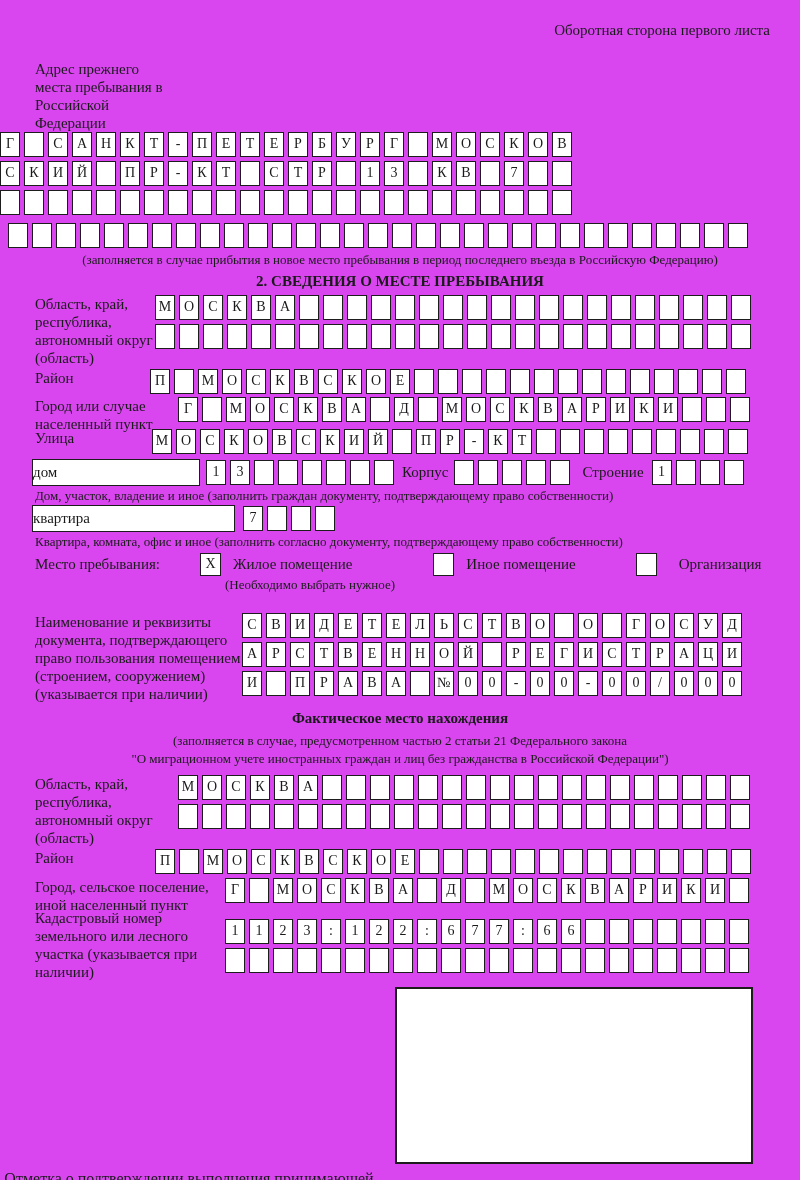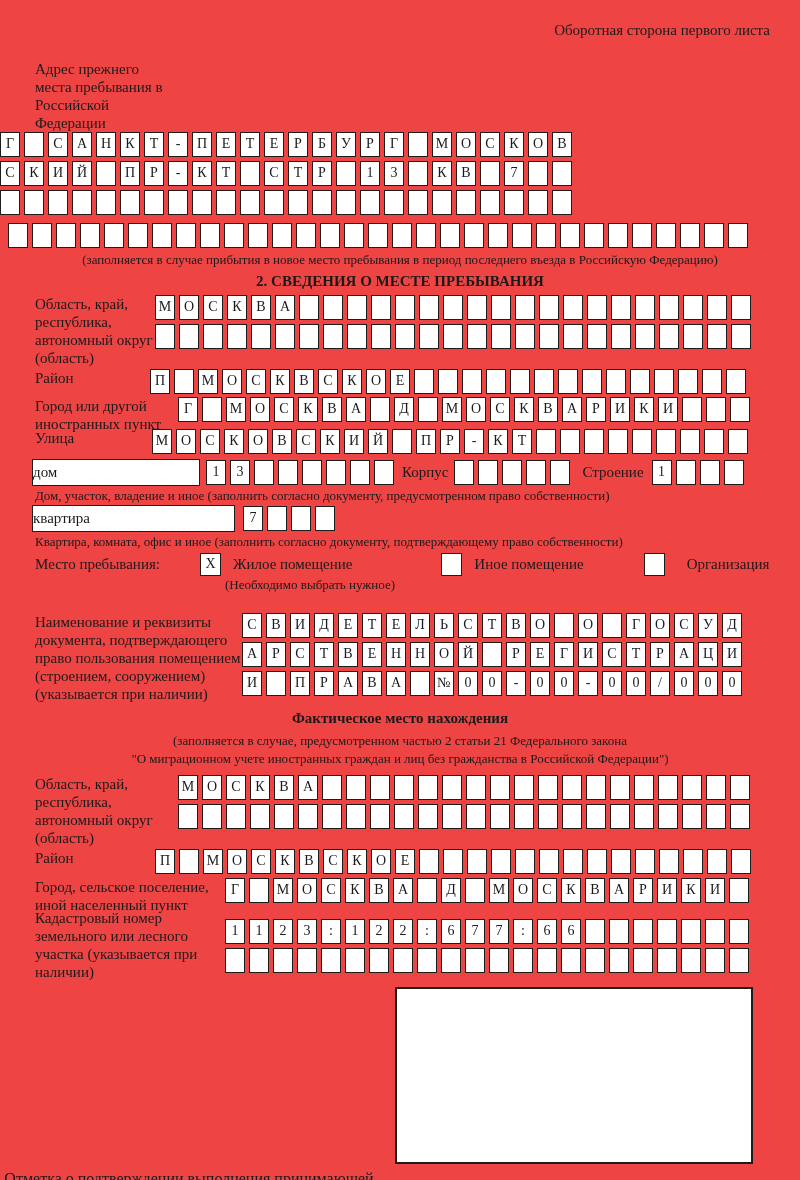--- a/index.html
+++ b/index.html
@@ -1,20 +1,20 @@
 <!DOCTYPE html>
 <html><head>
 <meta charset="utf-8">
 <style>
   html,body{margin:0;padding:0;background:#ffffff;}
   .page{
     position:relative;
     width:800px;height:1180px;
     margin:0 auto;
-    background:#ef4444;
+    background:#d946ef;
     color:#1a1a1a;
     font-family:"Liberation Serif","DejaVu Serif",serif;
     overflow:hidden;
     box-sizing:border-box;
     padding-top:22px;
   }
   .header-note{
     text-align:right;
     padding-right:30px;
     font-size:15px;
@@ -307,21 +307,21 @@
         <span class="cell"></span>
         <span class="cell"></span>
         <span class="cell"></span>
         <span class="cell"></span>
         <span class="cell"></span>
         <span class="cell"></span>
       </div>
   </div>
 
   <div class="frow fixh" style="margin-top:3px;">
-    <div class="lbl" style="width:178px;">Город или другой иностранных пункт</div>
+    <div class="lbl" style="width:178px;">Город или случае населенный пункт</div>
     <div class="cellrow">
         <span class="cell">Г</span>
         <span class="cell"></span>
         <span class="cell">М</span>
         <span class="cell">О</span>
         <span class="cell">С</span>
         <span class="cell">К</span>
         <span class="cell">В</span>
         <span class="cell">А</span>
         <span class="cell"></span>
@@ -395,40 +395,40 @@
         <span class="cell"></span>
       </div>
     <span class="inline-lbl" style="margin-left:8px;margin-right:8px;">Строение</span>
     <div class="cellrow">
         <span class="cell">1</span>
         <span class="cell"></span>
         <span class="cell"></span>
         <span class="cell"></span>
       </div>
   </div>
-  <div class="caption left" style="margin-top:2px;">Дом, участок, владение и иное (заполнить согласно документу, предусмотренном право собственности)</div>
+  <div class="caption left" style="margin-top:2px;">Дом, участок, владение и иное (заполнить граждан документу, подтверждающему право собственности)</div>
 
   <div class="frow" style="margin-top:1px;margin-left:32px;align-items:center;">
     <div class="typebox" style="width:203px;margin-right:8px;">квартира</div>
     <div class="cellrow">
         <span class="cell">7</span>
         <span class="cell"></span>
         <span class="cell"></span>
         <span class="cell"></span>
       </div>
   </div>
   <div class="caption left" style="margin-top:2px;">Квартира, комната, офис и иное (заполнить согласно документу, подтверждающему право собственности)</div>
 
   <div class="stay-row" style="margin-top:3px;">
     <span class="slabel">Место пребывания:</span>
     <span class="opt">
       <span class="cbox">X</span>
       <span class="optlabel">Жилое помещение</span>
     </span>
-    <span class="opt" style="margin-left:25px;padding-left:36px;">
+    <span class="opt" style="margin-left:17px;padding-left:36px;">
       <span class="cbox"></span>
       <span class="optlabel">Иное помещение</span>
     </span>
     <span class="opt" style="margin-left:32px;">
       <span class="cbox"></span>
       <span class="optlabel" style="margin-left:22px;">Организация</span>
     </span>
   </div>
   <div class="caption" style="margin-top:1px;margin-left:150px;width:320px;text-align:center;">(Необходимо выбрать нужное)</div>
 

